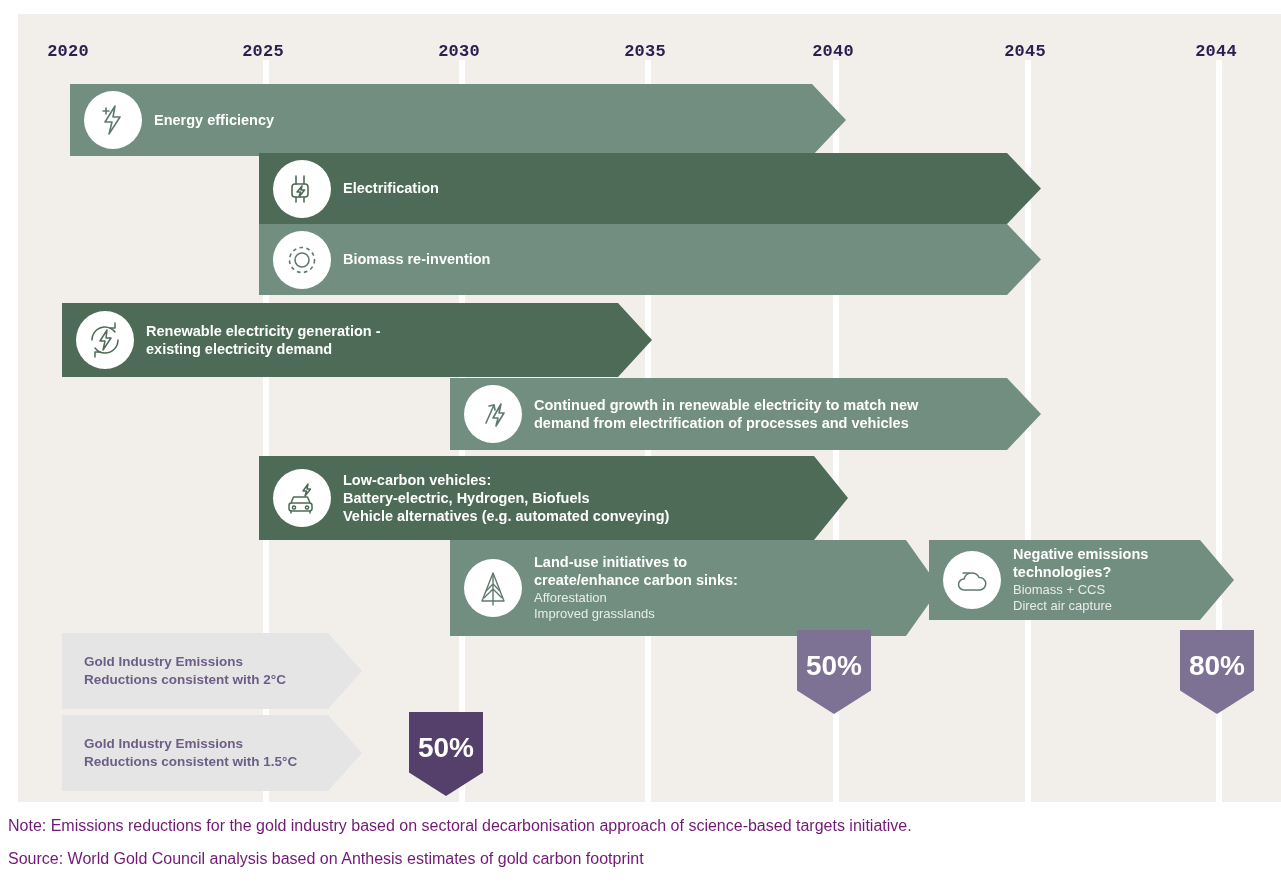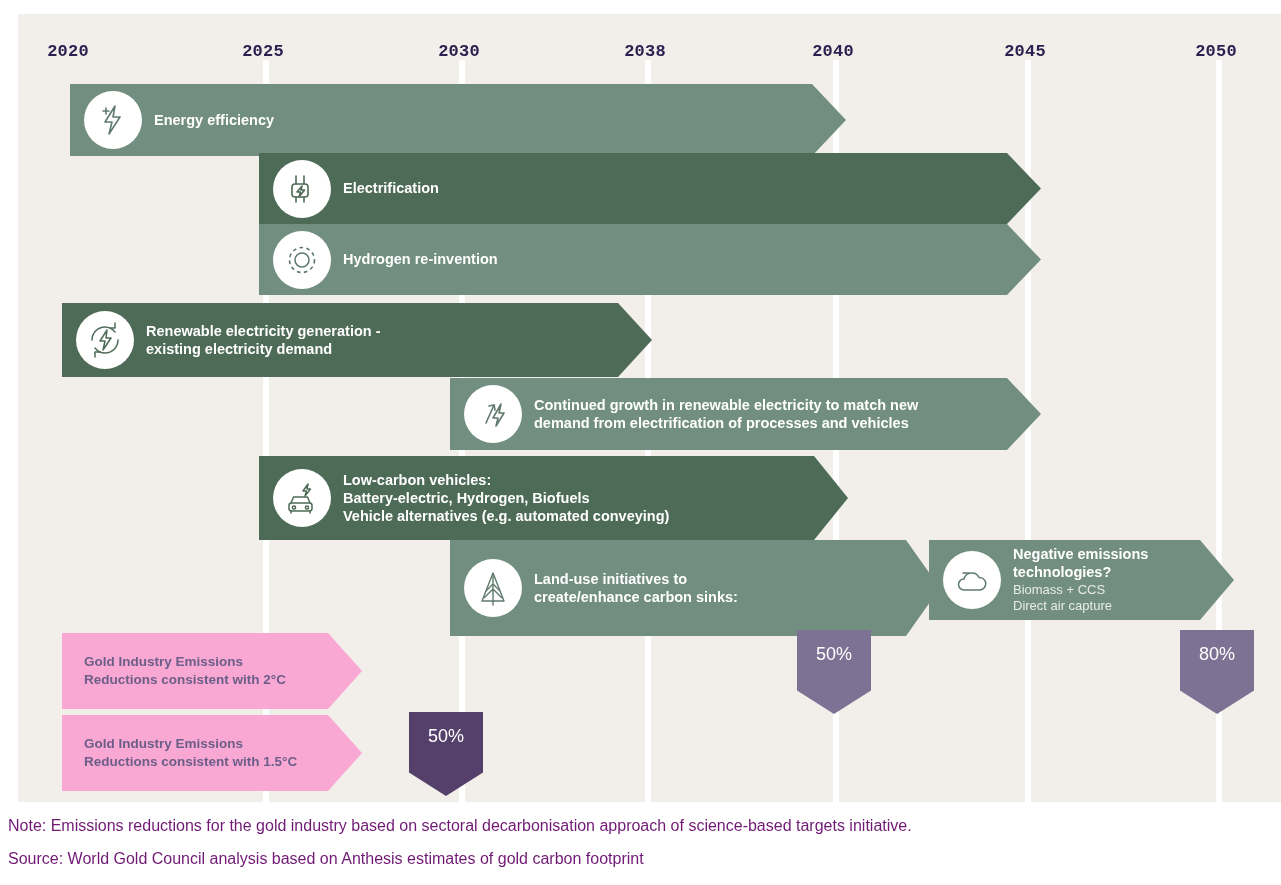--- a/index.html
+++ b/index.html
@@ -68,39 +68,39 @@
     white-space:pre-line;
   }
   .bar-sub{
     color:#e8eceb;font-size:13px;font-weight:normal;line-height:1.28;
     white-space:pre-line;
   }
 
   
   .wlabel{
     position:absolute;
-    background:#f9a8d4;
+    background:#e5e5e5;
     clip-path:polygon(0 0, calc(100% - 34px) 0, 100% 50%, calc(100% - 34px) 100%, 0 100%);
     display:flex;align-items:center;
   }
   .wlabel-text{
     padding-left:22px;
     color:#6b5e88;
     font-size:13.5px;font-weight:bold;line-height:1.35;
     white-space:pre-line;
   }
 
   
   .pct{
     position:absolute;
     width:74px;height:84px;
     clip-path:polygon(0 0, 100% 0, 100% 72%, 50% 100%, 0 72%);
     display:flex;align-items:flex-start;justify-content:center;
-    color:#ffffff;font-size:18px;font-weight:normal;
-    padding-top:14px;box-sizing:border-box;
+    color:#ffffff;font-size:28px;font-weight:bold;
+    padding-top:20px;box-sizing:border-box;
   }
   .pct.light{background:#7d7293;}
   .pct.dark{background:#54406b;}
 
   
   .note{
     position:absolute;left:8px;
     font-size:16px;color:#701a75;
     font-family:"Liberation Sans", sans-serif;
     white-space:nowrap;
@@ -117,24 +117,24 @@
     <div class="gridline" style="left:441px"></div>
     <div class="gridline" style="left:627px"></div>
     <div class="gridline" style="left:815px"></div>
     <div class="gridline" style="left:1007px"></div>
     <div class="gridline" style="left:1198px"></div>
   </div>
 
   <div class="year" style="left:68px">2020</div>
   <div class="year" style="left:263px">2025</div>
   <div class="year" style="left:459px">2030</div>
-  <div class="year" style="left:645px">2038</div>
+  <div class="year" style="left:645px">2035</div>
   <div class="year" style="left:833px">2040</div>
   <div class="year" style="left:1025px">2045</div>
-  <div class="year" style="left:1216px">2050</div>
+  <div class="year" style="left:1216px">2044</div>
 
   <div class="bar arrow green-light" style="left:70px;top:84px;width:776px;height:72px">
     <div class="shape"></div>
     <div class="bar-inner">
       <span class="ico">
         <svg width="40" height="40" viewBox="0 0 40 40" fill="none" stroke="#5f7a6d" stroke-width="1.6">
           <path d="M22 6 L12 22 H19 L16 34 L27 17 H20 Z" stroke-linejoin="round"></path>
           <path d="M13 8 v6 M10 11 h6" stroke-linecap="round"></path>
         </svg>
       </span>
@@ -159,21 +159,21 @@
 
   <div class="bar arrow green-light" style="left:259px;top:224px;width:782px;height:71px">
     <div class="shape"></div>
     <div class="bar-inner">
       <span class="ico">
         <svg width="40" height="40" viewBox="0 0 40 40" fill="none" stroke="#5f7a6d" stroke-width="1.6">
           <circle cx="20" cy="20" r="7"></circle>
           <circle cx="20" cy="20" r="12.5" stroke-dasharray="3.6 3.4"></circle>
         </svg>
       </span>
-      <span class="bar-text">Hydrogen re-invention</span>
+      <span class="bar-text">Biomass re-invention</span>
     </div>
   </div>
 
   <div class="bar arrow green-dark" style="left:62px;top:303px;width:590px;height:74px">
     <div class="shape"></div>
     <div class="bar-inner">
       <span class="ico">
         <svg width="42" height="42" viewBox="0 0 42 42" fill="none" stroke="#4d6b56" stroke-width="1.5">
           <path d="M8 21 a13 13 0 0 1 13-13 a13 13 0 0 1 10 5" stroke-linecap="round"></path>
           <path d="M34 21 a13 13 0 0 1 -13 13 a13 13 0 0 1 -10 -5" stroke-linecap="round"></path>
@@ -227,20 +227,22 @@
       <span class="ico">
         <svg width="40" height="42" viewBox="0 0 40 42" fill="none" stroke="#5f7a6d" stroke-width="1.4">
           <path d="M20 6 L9 34 h22 Z" stroke-linejoin="round"></path>
           <path d="M20 6 v28 M13 24 l7 -7 M27 24 l-7 -7 M11 31 l9 -9 M29 31 l-9 -9"></path>
           <path d="M20 34 v4" stroke-linecap="round"></path>
         </svg>
       </span>
       <span>
         <span class="bar-text">Land-use initiatives to
 create/enhance carbon sinks:</span>
+        <span class="bar-sub" style="display:block">Afforestation
+Improved grasslands</span>
       </span>
     </div>
   </div>
 
   <div class="bar arrow green-light" style="left:929px;top:540px;width:305px;height:80px">
     <div class="shape"></div>
     <div class="bar-inner">
       <span class="ico">
         <svg width="42" height="38" viewBox="0 0 42 38" fill="none" stroke="#5f7a6d" stroke-width="1.5">
           <path d="M13 29 a5.5 5.5 0 0 1 0 -11 a8 8 0 0 1 15 -1.5 a5.8 5.8 0 0 1 1 12.5 z" stroke-linejoin="round"></path>

